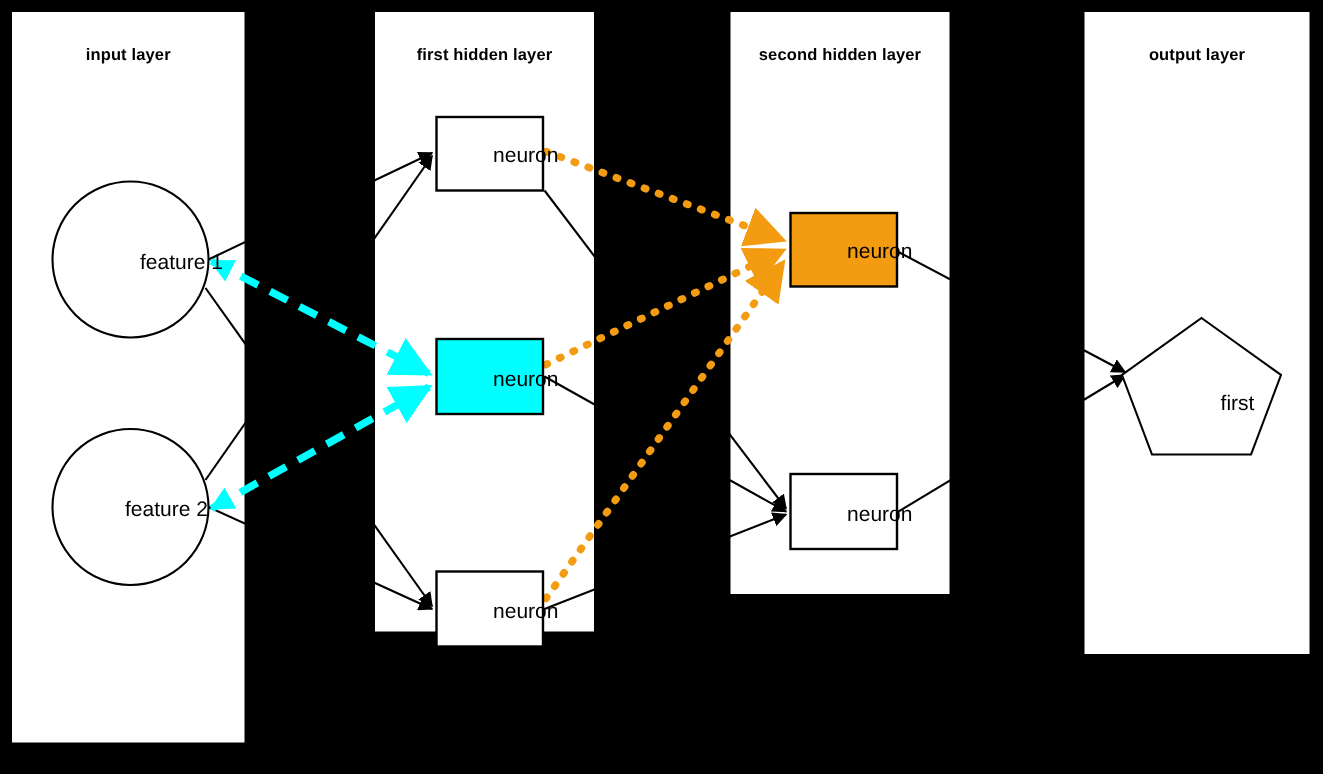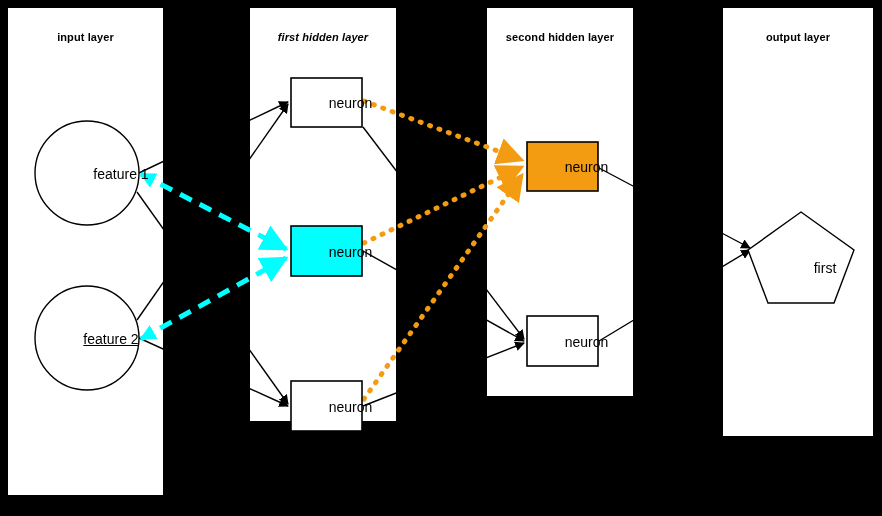--- a/index.html
+++ b/index.html
@@ -42,21 +42,21 @@
 </style>
 </head>
 <body>
 
 <div id="stage">
 
   <div class="panel" style="left:8px;top:8px;width:155px;height:487px;">
     <div class="panel-title" style="top:20px;">input layer</div>
   </div>
 
-  <div class="panel" style="left:250px;top:8px;width:146px;height:413px;font-style:italic;">
+  <div class="panel" style="left:250px;top:8px;width:146px;height:413px;">
     <div class="panel-title" style="top:20px;padding:0 16px;">first hidden layer</div>
   </div>
 
   <div class="panel" style="left:487px;top:8px;width:146px;height:388px;">
     <div class="panel-title" style="top:20px;padding:0 14px;">second hidden layer</div>
   </div>
 
   <div class="panel" style="left:723px;top:8px;width:150px;height:428px;">
     <div class="panel-title" style="top:20px;">output layer</div>
   </div>
@@ -114,21 +114,21 @@
     <rect x="291" y="381" width="71" height="50" fill="#ffffff" stroke="#000000" stroke-width="1.6"></rect>
 
     <rect x="527" y="142" width="71" height="49" fill="#f39c12" stroke="#000000" stroke-width="1.6"></rect>
     <rect x="527" y="316" width="71" height="50" fill="#ffffff" stroke="#000000" stroke-width="1.6"></rect>
 
     <polygon points="801,212 854,250 834,303 768,303 748,250" fill="#ffffff" stroke="#000000" stroke-width="1.4"></polygon>
   </svg>
 
   <div class="node-label" style="left:37px;top:167px;width:120px;">feature 1</div>
 
-  <div class="node-label" style="left:37px;top:332px;width:100px;text-decoration:underline;">feature 2</div>
+  <div class="node-label" style="left:37px;top:332px;width:100px;">feature 2</div>
 
   <div class="node-label" style="left:291px;top:96px;width:71px;">neuron</div>
 
   <div class="node-label" style="left:291px;top:245px;width:71px;">neuron</div>
 
   <div class="node-label" style="left:291px;top:400px;width:71px;">neuron</div>
 
   <div class="node-label" style="left:527px;top:160px;width:71px;">neuron</div>
 
   <div class="node-label" style="left:527px;top:335px;width:71px;">neuron</div>

